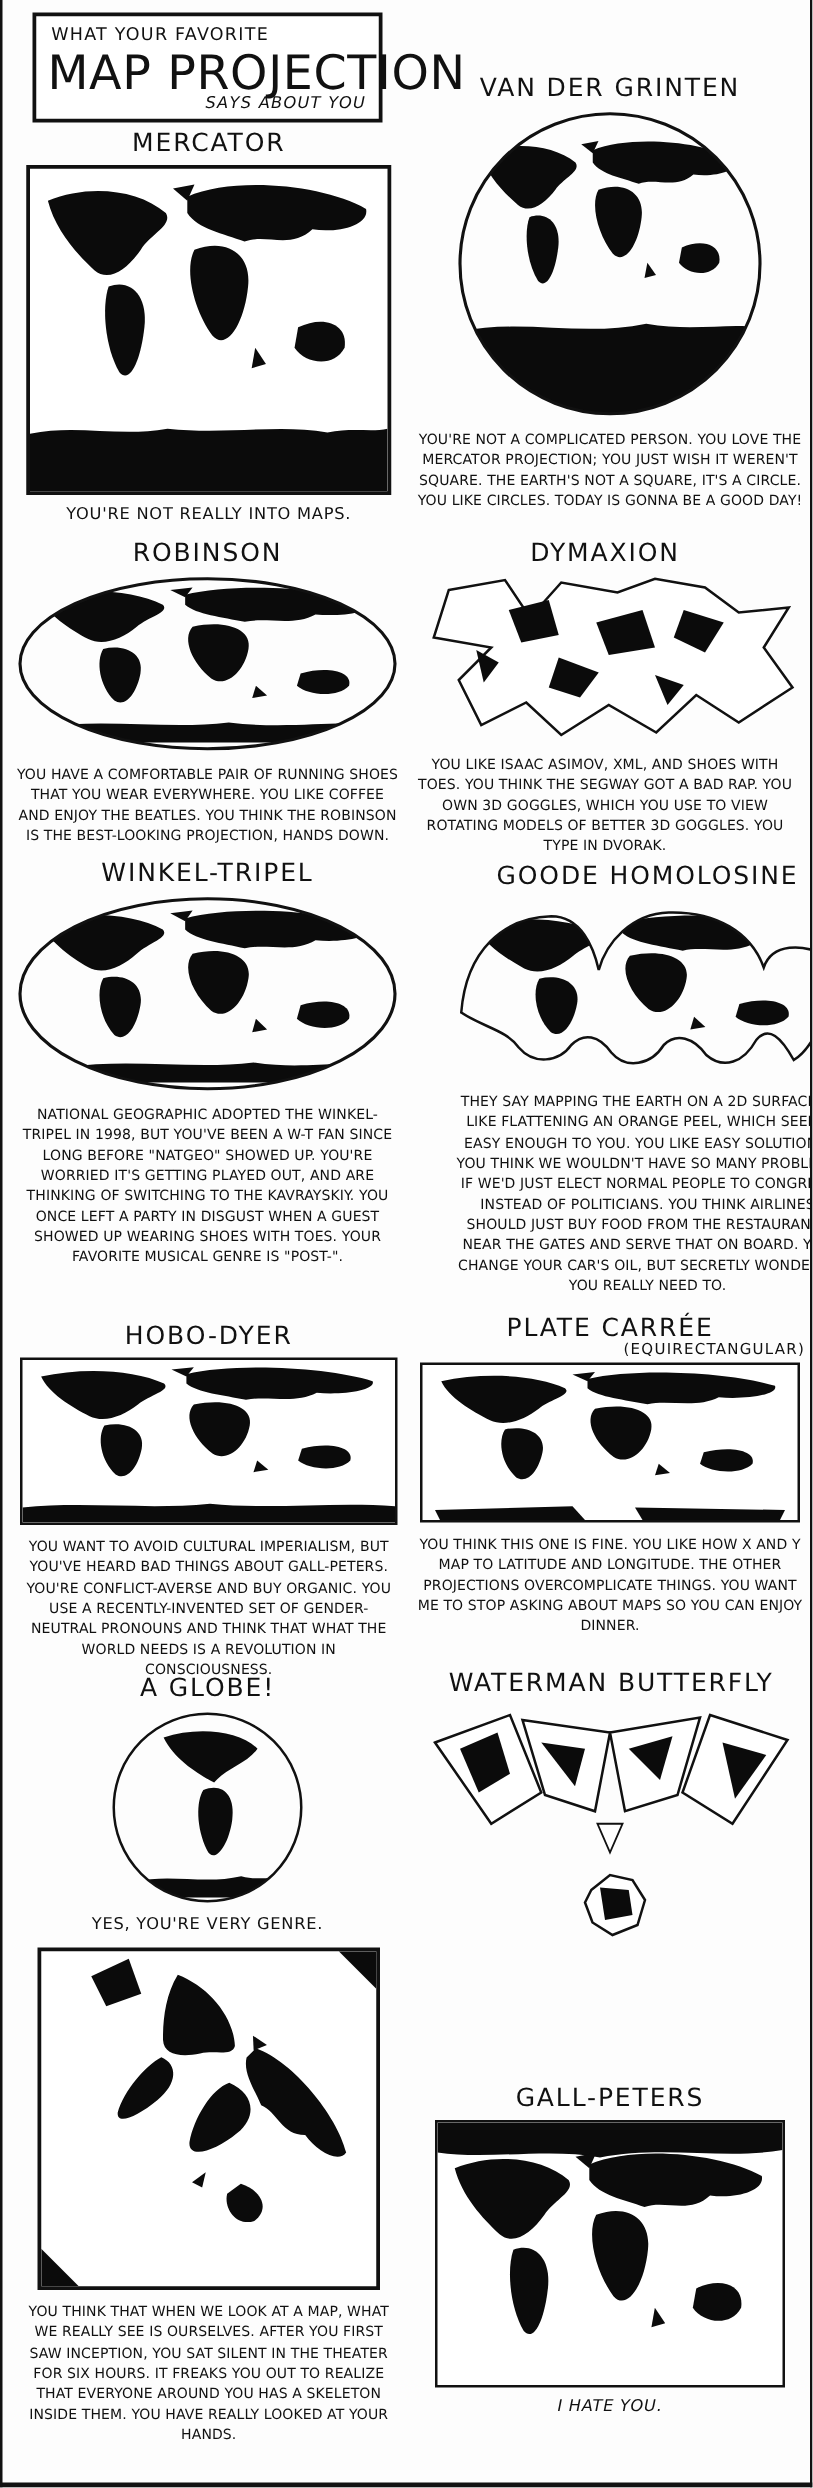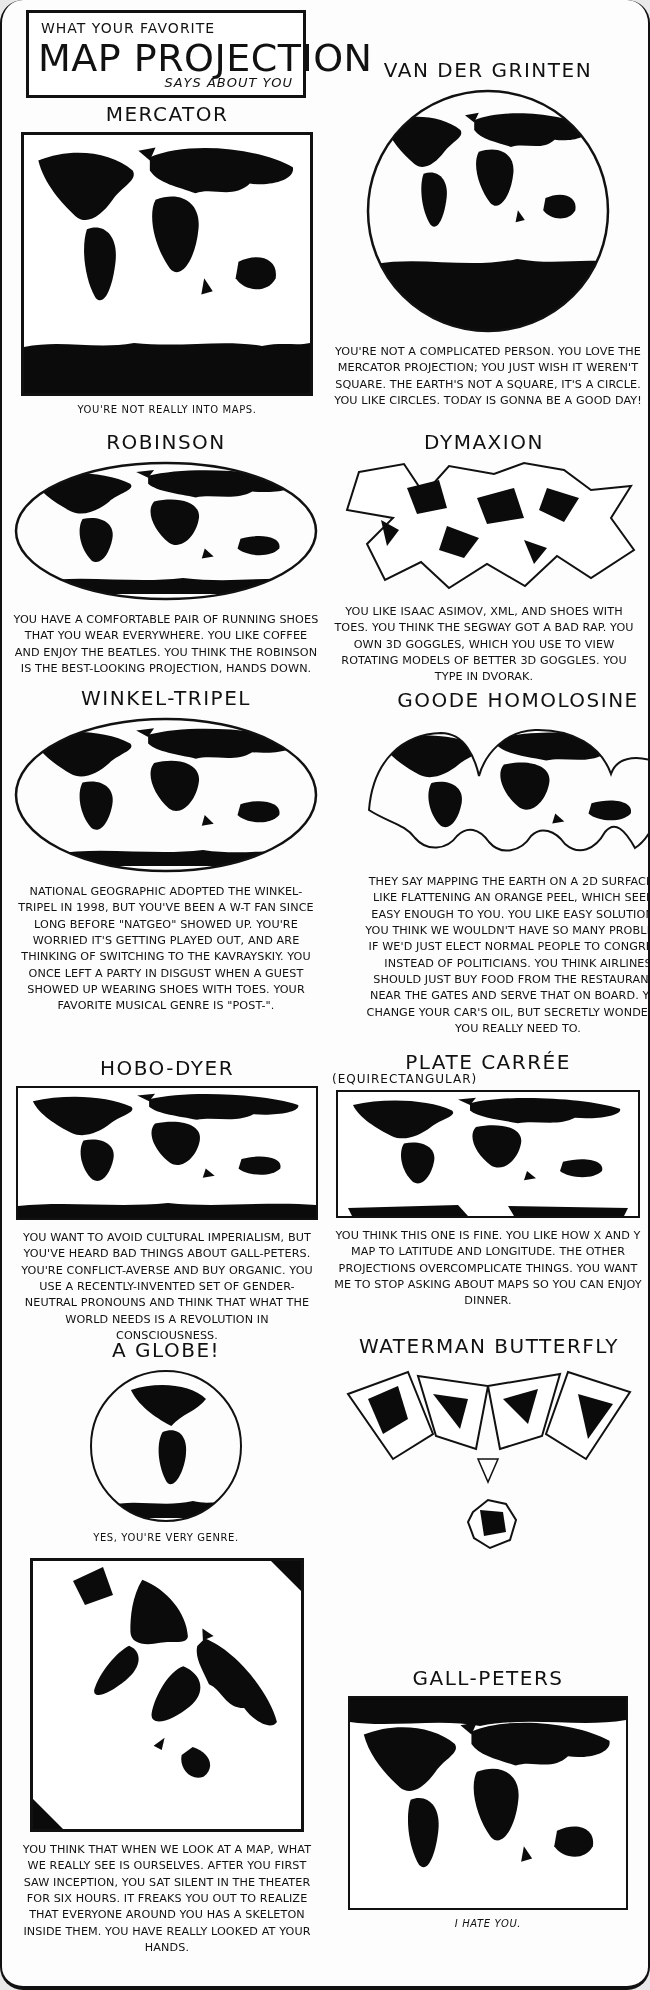--- a/index.html
+++ b/index.html
@@ -2,36 +2,35 @@
 <html><head>
 <meta charset="utf-8">
 <style>
   html,body{margin:0;padding:0;background:#e9e9e9;}
   .page{
     position:relative; width:650px; height:1990px; margin:0;
     background:#fdfdfd; color:#111;
     border-left:2px solid #111; border-right:2px solid #111; border-bottom:4px solid #111;
     box-sizing:border-box; overflow:hidden;
     font-family:"DejaVu Sans",sans-serif;
-    border-radius:23px;
   }
   .header-box{
     position:absolute; left:24px; top:10px; width:280px; height:88px;
     border:3px solid #111; background:#fff; box-sizing:border-box;
   }
   .hb1{position:absolute; left:12px; top:7px; font-size:14px; letter-spacing:1px; white-space:nowrap;}
   .hb2{position:absolute; left:9px; top:23px; font-size:38px; letter-spacing:0.5px; white-space:nowrap;}
   .hb3{position:absolute; right:10px; bottom:5px; font-size:13px; letter-spacing:1px; white-space:nowrap;font-style:italic;}
 
   .panel{position:absolute;}
   .ptitle{font-size:20px; letter-spacing:1.5px; text-align:center; white-space:nowrap;}
-  .psub{font-size:12px; letter-spacing:1px; text-align:left; margin-top:-2px;}
+  .psub{font-size:12px; letter-spacing:1px; text-align:right; margin-top:-2px;}
   .mapwrap{display:flex; justify-content:center; margin-top:6px;}
   .blurb{font-size:11.2px; line-height:1.46; letter-spacing:0.1px; margin-top:10px; text-align:center;}
-  .shortcap{font-size:10px; letter-spacing:0.6px; text-align:center; margin-top:8px;}
+  .shortcap{font-size:13px; letter-spacing:0.6px; text-align:center; margin-top:8px;}
   .italic{font-style:italic;}
   svg.framed{border:3px solid #111; background:#fff;}
   svg.framed2{border:2.5px solid #111; background:#fff;}
   svg{display:block;}
 </style>
 </head>
 <body>
 
 <svg width="0" height="0" style="position:absolute" aria-hidden="true">
   <defs>

